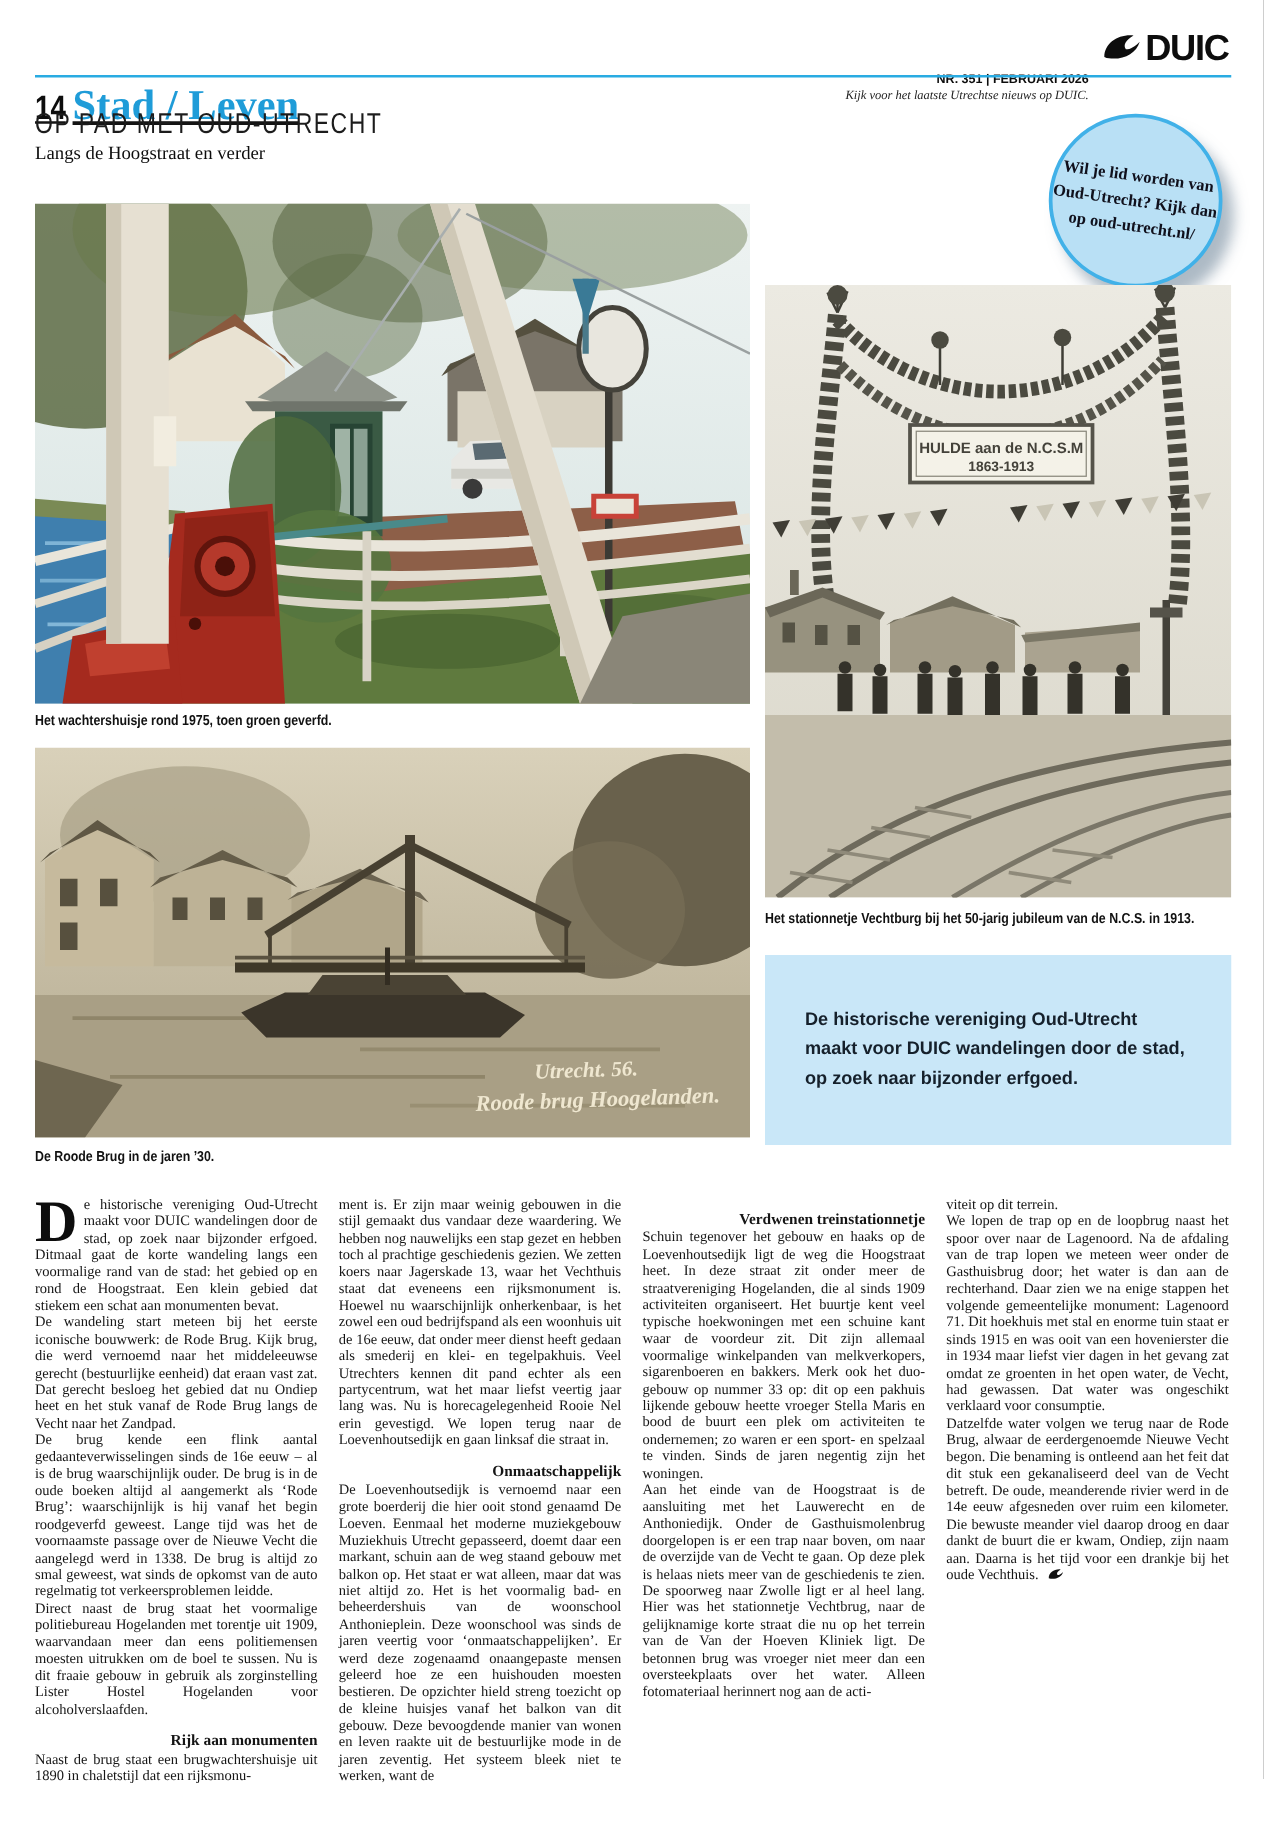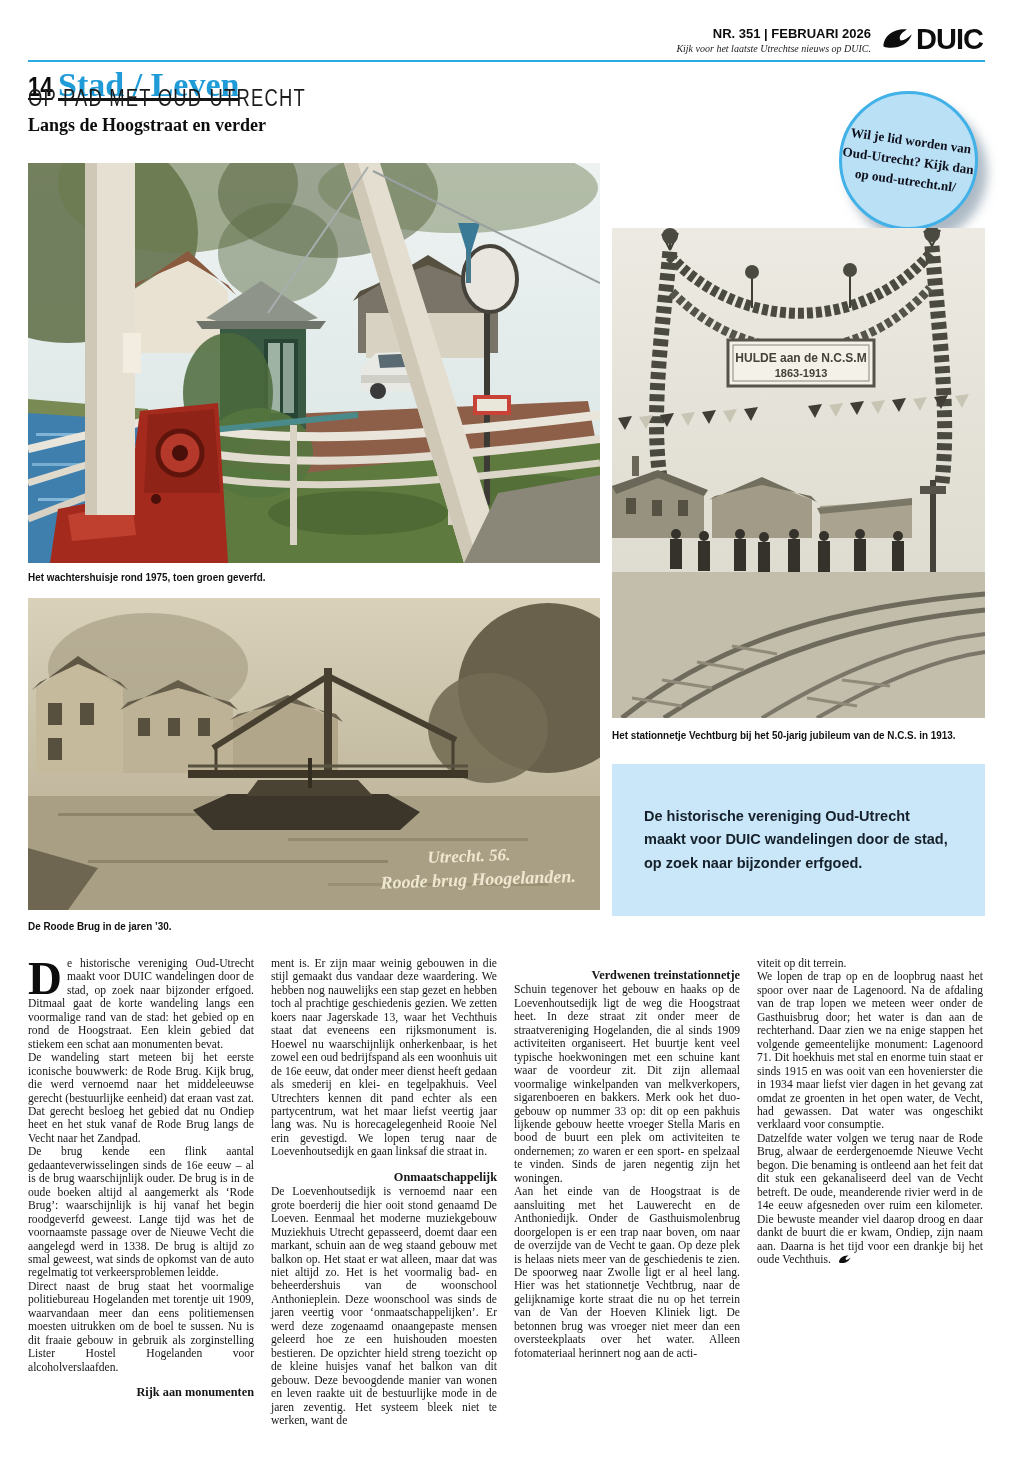--- a/index.html
+++ b/index.html
@@ -4,29 +4,29 @@
 <style>
   html,body{margin:0;padding:0;background:#888;}
   .page{position:relative;width:1011px;height:1461px;background:#fff;overflow:hidden;
         font-family:"Liberation Serif",serif;color:#141414;}
 
   
   .masthead-left{position:absolute;left:28px;top:22px;display:flex;align-items:baseline;text-decoration:underline;}
   .page-num{font-family:"Liberation Sans",sans-serif;font-weight:700;font-size:27px;transform:scaleX(.82);transform-origin:left;color:#0d0d0d;}
   .section-title{font-family:"Liberation Serif",serif;font-weight:700;font-size:34px;color:#1f9cd8;margin-top:44px;}
   .issue-block{position:absolute;right:140px;top:26px;text-align:right;}
-  .issue{font-family:"Liberation Sans",sans-serif;font-weight:700;font-size:13px;color:#0d0d0d;}
+  .issue{font-family:"Liberation Sans",sans-serif;font-weight:700;font-size:10px;color:#0d0d0d;margin-top:32px;}
   .tagline{font-style:italic;font-size:10px;margin-top:2px;color:#222;}
   .logo{position:absolute;right:28px;top:23px;display:flex;align-items:center;}
   .logo-text{font-family:"Liberation Sans",sans-serif;font-weight:700;font-size:29px;letter-spacing:-1px;color:#0d0d0d;}
   .header-rule{position:absolute;left:28px;width:957px;top:60px;height:2px;background:#29abe2;}
 
   
   .kicker{position:absolute;left:28px;top:85px;font-family:"Liberation Sans",sans-serif;font-weight:400;font-size:23px;letter-spacing:1.5px;transform:scaleX(.8);transform-origin:left;color:#1c1c1c;white-space:nowrap;}
-  .subtitle{position:absolute;left:28px;top:115px;font-weight:700;font-size:18px;color:#0d0d0d;text-align:right;}
+  .subtitle{position:absolute;left:28px;top:115px;font-weight:400;font-size:15px;color:#0d0d0d;text-align:right;}
 
   
   .badge{position:absolute;left:839px;top:91px;width:133px;height:133px;border-radius:50%;
          background:#b9e0f5;border:3px solid #41b1e8;
          box-shadow:9px 12px 11px rgba(105,130,150,.55);
          display:flex;align-items:center;justify-content:center;}
   .badge-inner{transform:rotate(8deg);text-align:center;
                font-weight:700;font-size:13.2px;line-height:1.5;color:#10101c;}
 
   
@@ -331,20 +331,21 @@
     <p>De historische vereniging Oud-Utrecht maakt voor DUIC wandelingen door de stad, op zoek naar bijzonder erfgoed.</p>
   </div>
 
   <div class="columns">
     <div class="col">
         <p><span class="dropcap">D</span>e historische vereniging Oud-Utrecht maakt voor DUIC wandelingen door de stad, op zoek naar bijzonder erfgoed. Ditmaal gaat de korte wandeling langs een voormalige rand van de stad: het gebied op en rond de Hoogstraat. Een klein gebied dat stiekem een schat aan monumenten bevat.</p>
         <p>De wandeling start meteen bij het eerste iconische bouwwerk: de Rode Brug. Kijk brug, die werd vernoemd naar het middeleeuwse gerecht (bestuurlijke eenheid) dat eraan vast zat. Dat gerecht besloeg het gebied dat nu Ondiep heet en het stuk vanaf de Rode Brug langs de Vecht naar het Zandpad.</p>
         <p>De brug kende een flink aantal gedaanteverwisselingen sinds de 16e eeuw – al is de brug waarschijnlijk ouder. De brug is in de oude boeken altijd al aangemerkt als ‘Rode Brug’: waarschijnlijk is hij vanaf het begin roodgeverfd geweest. Lange tijd was het de voornaamste passage over de Nieuwe Vecht die aangelegd werd in 1338. De brug is altijd zo smal geweest, wat sinds de opkomst van de auto regelmatig tot verkeersproblemen leidde.</p>
         <p>Direct naast de brug staat het voormalige politiebureau Hogelanden met torentje uit 1909, waarvandaan meer dan eens politiemensen moesten uitrukken om de boel te sussen. Nu is dit fraaie gebouw in gebruik als zorginstelling Lister Hostel Hogelanden voor alcoholverslaafden.</p>
         <h3>Rijk aan monumenten</h3>
+        <p>Naast de brug staat een brugwachtershuisje uit 1890 in chaletstijl dat een rijksmonu-</p>
       </div>
     <div class="col">
         <p>ment is. Er zijn maar weinig gebouwen in die stijl gemaakt dus vandaar deze waardering. We hebben nog nauwelijks een stap gezet en hebben toch al prachtige geschiedenis gezien. We zetten koers naar Jagerskade 13, waar het Vechthuis staat dat eveneens een rijksmonument is. Hoewel nu waarschijnlijk onherkenbaar, is het zowel een oud bedrijfspand als een woonhuis uit de 16e eeuw, dat onder meer dienst heeft gedaan als smederij en klei- en tegelpakhuis. Veel Utrechters kennen dit pand echter als een partycentrum, wat het maar liefst veertig jaar lang was. Nu is horecagelegenheid Rooie Nel erin gevestigd. We lopen terug naar de Loevenhoutsedijk en gaan linksaf die straat in.</p>
         <h3>Onmaatschappelijk</h3>
         <p>De Loevenhoutsedijk is vernoemd naar een grote boerderij die hier ooit stond genaamd De Loeven. Eenmaal het moderne muziekgebouw Muziekhuis Utrecht gepasseerd, doemt daar een markant, schuin aan de weg staand gebouw met balkon op. Het staat er wat alleen, maar dat was niet altijd zo. Het is het voormalig bad- en beheerdershuis van de woonschool Anthonieplein. Deze woonschool was sinds de jaren veertig voor ‘onmaatschappelijken’. Er werd deze zogenaamd onaangepaste mensen geleerd hoe ze een huishouden moesten bestieren. De opzichter hield streng toezicht op de kleine huisjes vanaf het balkon van dit gebouw. Deze bevoogdende manier van wonen en leven raakte uit de bestuurlijke mode in de jaren zeventig. Het systeem bleek niet te werken, want de</p>
       </div>
     <div class="col">
         <h3>Verdwenen treinstationnetje</h3>
         <p>Schuin tegenover het gebouw en haaks op de Loevenhoutsedijk ligt de weg die Hoogstraat heet. In deze straat zit onder meer de straatvereniging Hogelanden, die al sinds 1909 activiteiten organiseert. Het buurtje kent veel typische hoekwoningen met een schuine kant waar de voordeur zit. Dit zijn allemaal voormalige winkelpanden van melkverkopers, sigarenboeren en bakkers. Merk ook het duo-gebouw op nummer 33 op: dit op een pakhuis lijkende gebouw heette vroeger Stella Maris en bood de buurt een plek om activiteiten te ondernemen; zo waren er een sport- en spelzaal te vinden. Sinds de jaren negentig zijn het woningen.</p>
         <p>Aan het einde van de Hoogstraat is de aansluiting met het Lauwerecht en de Anthoniedijk. Onder de Gasthuismolenbrug doorgelopen is er een trap naar boven, om naar de overzijde van de Vecht te gaan. Op deze plek is helaas niets meer van de geschiedenis te zien. De spoorweg naar Zwolle ligt er al heel lang. Hier was het stationnetje Vechtbrug, naar de gelijknamige korte straat die nu op het terrein van de Van der Hoeven Kliniek ligt. De betonnen brug was vroeger niet meer dan een oversteekplaats over het water. Alleen fotomateriaal herinnert nog aan de acti-</p>

